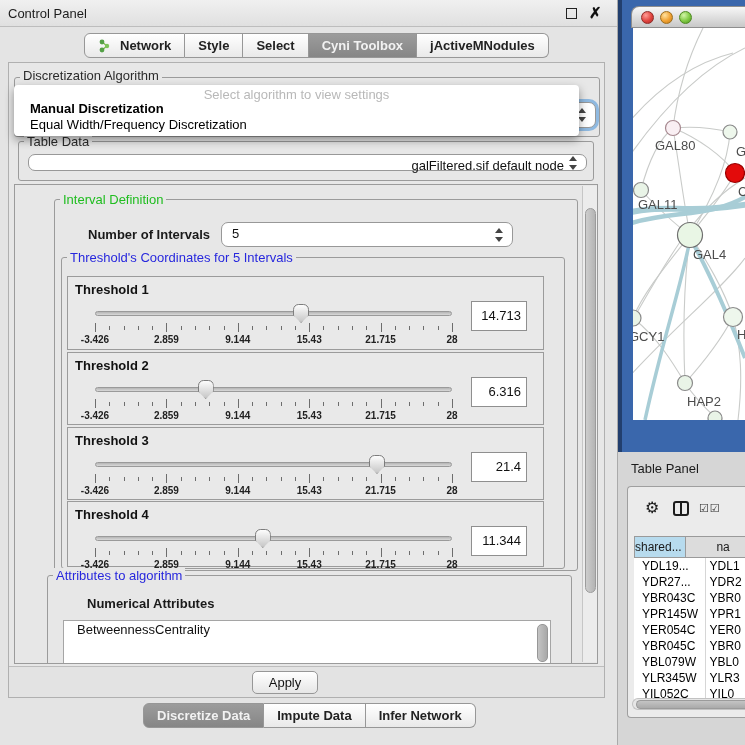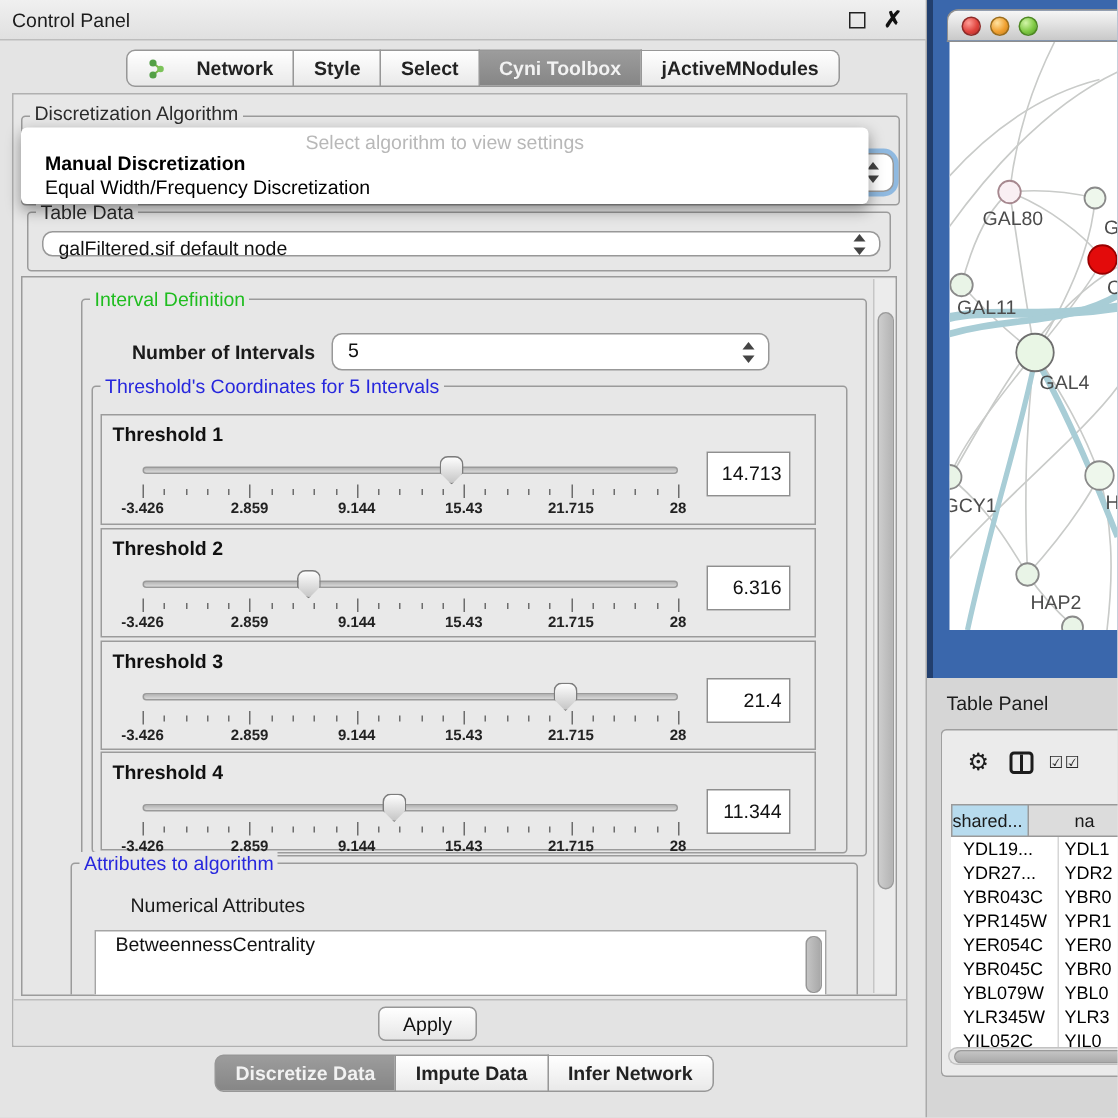--- a/index.html
+++ b/index.html
@@ -8,21 +8,21 @@
 
 
 #control-panel { position:absolute; left:0; top:0; width:618px; height:745px; background:#e4e4e4; border-right:1px solid #aaa; }
 #cp-titlebar { position:absolute; left:0; top:0; width:100%; height:27px; background:linear-gradient(#f0f0f0,#e0e0e0); border-bottom:1px solid #bdbdbd; }
 #cp-title { position:absolute; left:8px; top:6px; font-size:13px; color:#1c1c1c; }
 #float-icon { position:absolute; left:566px; top:8px; width:11px; height:11px; border:1.5px solid #222; background:transparent; }
 #close-icon { position:absolute; left:589px; top:4px; font-size:15px; font-weight:bold; color:#111; }
 
 
 .seg-tabs { position:absolute; display:flex; height:25px; }
-.seg { background:linear-gradient(#ffffff,#e9e9e9); border:1px solid #979797; border-left:none; padding:0 13px; line-height:23px; font-size:13px; font-weight:600; color:#222; display:flex; align-items:center; gap:19px; }
+.seg { background:linear-gradient(#ffffff,#e9e9e9); border:1px solid #979797; border-left:none; padding:0 13px; line-height:23px; font-size:13px; font-weight:600; color:#222; display:flex; align-items:center; gap:8px; }
 .seg:first-child { border-left:1px solid #979797; border-radius:6px 0 0 6px; }
 .seg:last-child { border-radius:0 6px 6px 0; }
 .seg.selected { background:linear-gradient(#9c9c9c,#868686); color:#f2f2f2; }
 #top-tabs { top:33px; left:84px; }
 #bottom-tabs { top:703px; left:143px; }
 .net-icon svg { display:block; }
 
 
 #content-box { position:absolute; left:8px; top:62px; width:597px; height:636px; border:1px solid #b0b0b0; background:#e7e7e7; }
 
@@ -156,21 +156,21 @@
     </div>
 
     <div id="algo-popup">
       <span class="ph">Select algorithm to view settings</span>
       <span class="opt bold">Manual Discretization</span>
       <span class="opt">Equal Width/Frequency Discretization</span>
     </div>
 
     <div class="groupbox" style="left:9px; top:78px; width:576px; height:40px;">
       <span class="group-title gt-dark">Table Data</span>
-      <div class="combo" style="left:9px; top:12px; width:559px; height:17px;">
+      <div class="combo" style="left:9px; top:12px; width:559px; height:17px;text-align:right;">
         <span class="combo-text">galFiltered.sif default node</span>
         <span class="stepper"></span>
       </div>
     </div>
 
     <div id="settings-scroll">
 
       <div class="groupbox" style="left:39px; top:14px; width:524px; height:372px;">
         <span class="group-title gt-green">Interval Definition</span>
 
@@ -361,21 +361,21 @@
                 </div>
             </div>
             <div class="val-box">11.344</div>
           </div>
 
         </div>
       </div>
 
       <div class="groupbox" style="left:32px; top:390px; width:525px; height:110px;">
         <span class="group-title gt-blue">Attributes to algorithm</span>
-        <span style="position:absolute; left:10px; top:20px; font-weight:normal;padding-left:29px;">Numerical Attributes</span>
+        <span style="position:absolute; left:10px; top:20px; font-weight:bold;padding-left:29px;">Numerical Attributes</span>
         <div id="attr-list">
           <div class="item">BetweennessCentrality</div>
           <div id="attr-scroll"></div>
         </div>
       </div>
 
       <div class="vscrollbar">
         <div class="vthumb" style="top:22px; height:385px;"></div>
       </div>
     </div>

